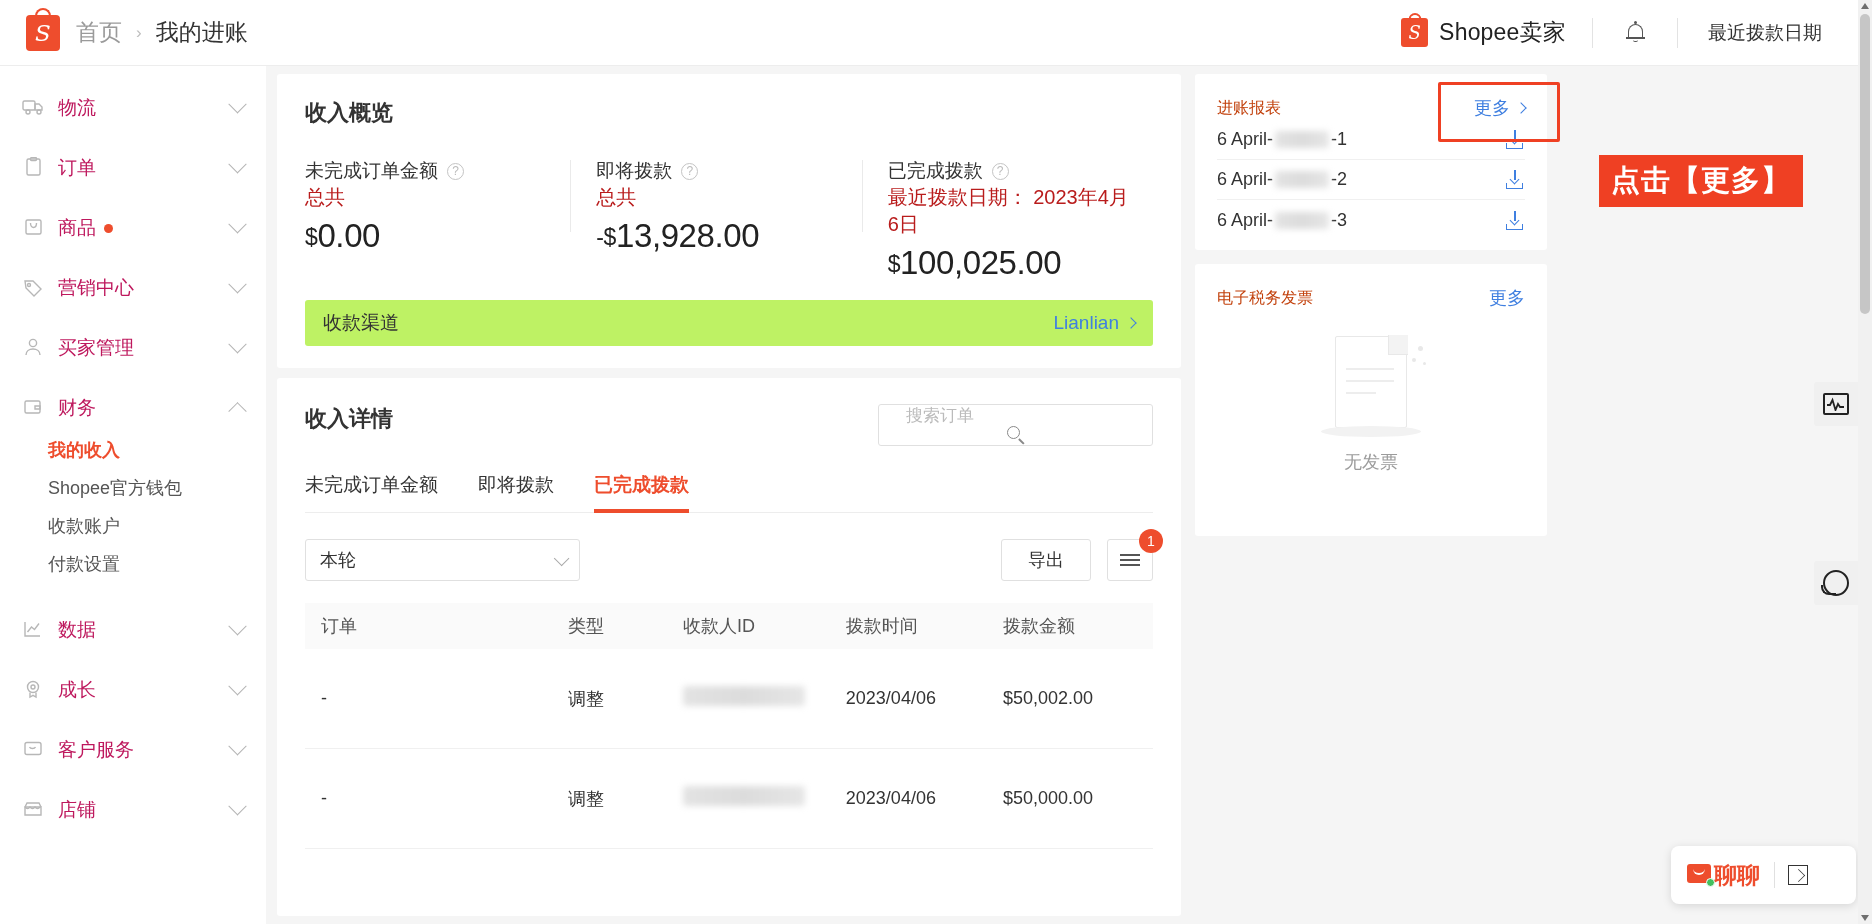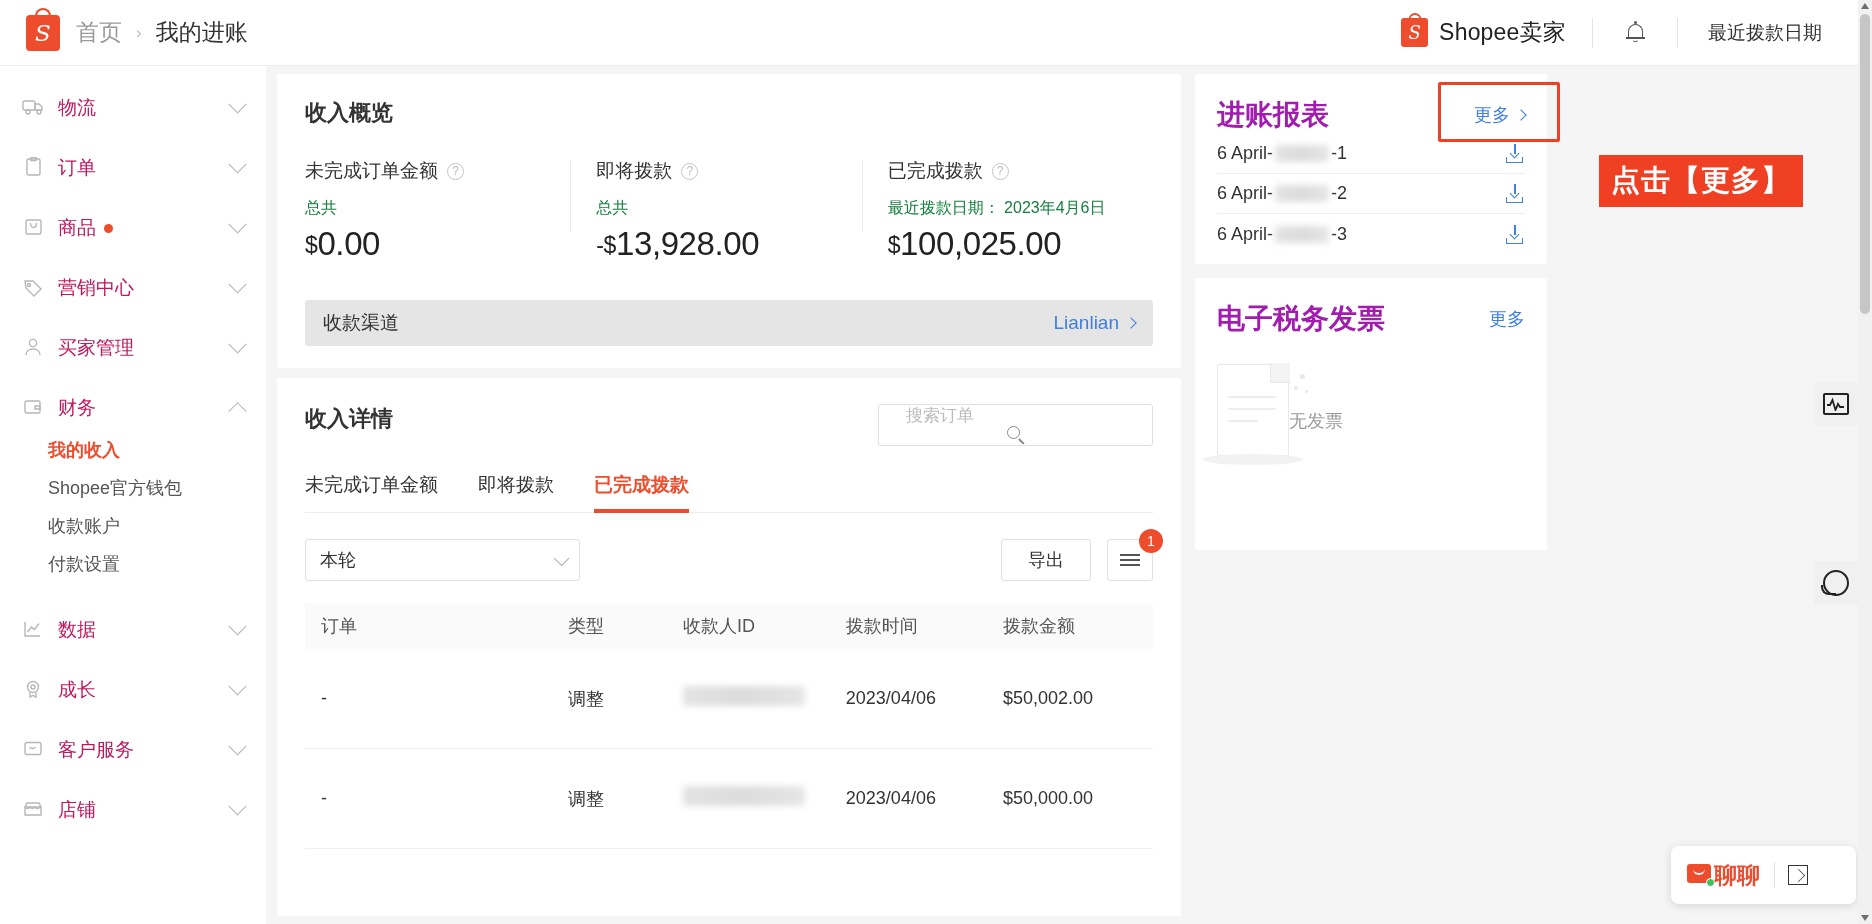--- a/index.html
+++ b/index.html
@@ -93,27 +93,27 @@
   .ov-col + .ov-col { padding-left:26px; }
   .ov-col.sep::before{
     content:""; position:absolute; left:0; top:2px; width:1px; height:72px; background:#eaeaea;
   }
   .ov-head { display:flex; align-items:center; }
   .ov-label { font-size:19px; color:#333; }
   .q-mark {
     width:17px; height:17px; border-radius:50%; border:1.2px solid #c4c4c4;
     color:#bbb; font-size:12px; line-height:15px; text-align:center; margin-left:9px; flex:none;
   }
-  .ov-sub { font-size:16px; color:#15803d; margin-top:14px; }
+  .ov-sub { font-size:20px; color:#b91c1c; }
   .ov-val { font-size:33px; color:#222; margin-top:6px; letter-spacing:-0.4px; }
   .ov-val .cur { font-size:23px; vertical-align:2px; }
 
   .channel-row {
     position:absolute; left:28px; right:28px; bottom:22px; height:46px;
-    background:#e5e5e5; border-radius:3px; display:flex; align-items:center;
+    background:#bef264; border-radius:3px; display:flex; align-items:center;
     padding:0 18px;
   }
   .channel-label { font-size:19px; color:#333; }
   .channel-link { margin-left:auto; font-size:19px; color:#3f7fe0; display:flex; align-items:center;}
   .link-chev { width:8px;height:8px;border-right:1.6px solid #3f7fe0;border-bottom:1.6px solid #3f7fe0;
                transform:rotate(-45deg); margin-left:8px;}
 
   
   .detail {
     position:absolute; left:11px; top:312px; width:904px; height:538px;
@@ -174,36 +174,36 @@
   .redact {
     display:inline-block; width:122px; height:20px; border-radius:3px;
     background:linear-gradient(90deg,#e3e3e3,#dcdcdc,#e6e6e6);
     filter: blur(3px);
   }
 
   
   .rcol { position:absolute; left:929px; top:8px; width:352px; }
   .report-card { width:352px; padding:22px 22px 10px 22px; position:relative; }
   .rc-head { display:flex; align-items:center; }
-  .rc-title{ font-size:28px; color:#a21caf;font-weight:bold;}
+  .rc-title{ font-size:16px; color:#c2410c;}
   .more-link{ margin-left:auto; font-size:18px; color:#3f7fe0; display:flex; align-items:center; cursor:pointer;}
   .more-chev{ width:8px;height:8px;border-right:1.5px solid #3f7fe0;border-bottom:1.5px solid #3f7fe0;transform:rotate(-45deg);margin-left:7px;}
   .rep-row{ height:40px; display:flex; align-items:center; border-bottom:1px solid #f0f0f0; }
   .rep-row:last-child{ border-bottom:none; }
   .rep-name{ font-size:18px; color:#333; display:flex; align-items:center; white-space:nowrap;}
   .rep-name .redact{ width:54px; height:17px; margin:0 2px; }
   .dl-ico{ margin-left:auto; width:19px; height:19px; position:relative; cursor:pointer;}
   .dl-ico .arrow{ position:absolute; left:8px; top:0; width:1.6px; height:10px; background:#3f7fe0;}
   .dl-ico .head{ position:absolute; left:5px; top:6px; width:7px;height:7px;
                  border-right:1.6px solid #3f7fe0; border-bottom:1.6px solid #3f7fe0; transform:rotate(45deg);}
   .dl-ico .tray{ position:absolute; left:0; bottom:0; width:17px; height:6px;
                  border:1.6px solid #3f7fe0; border-top:none; }
 
   .invoice-card{ margin-top:14px; width:352px; height:272px; padding:22px; position:relative; }
-  .doc-placeholder{ display:flex; flex-direction:row; align-items:center; margin-top:26px;}
+  .doc-placeholder{ display:flex; flex-direction:column; align-items:center; margin-top:26px;}
   .doc{ width:72px; height:92px; position:relative; }
   .doc .paper{
     position:absolute; inset:0; border:1.8px solid #e8e8e8; background:#fff; border-radius:2px;
   }
   .doc .fold{ position:absolute; right:-1px; top:-1px; width:20px; height:20px;
               background:#f3f3f3; border-left:1.8px solid #e8e8e8; border-bottom:1.8px solid #e8e8e8;}
   .doc .ln{ position:absolute; left:11px; height:1.8px; background:#ededed; }
   .doc .shadow{ position:absolute; left:-14px; bottom:-9px; width:100px; height:11px;
                 background:#f2f2f2; border-radius:50%;}
   .doc .d1{ position:absolute; right:-16px; top:10px; width:5px;height:5px;border-radius:50%;background:#e8e8e8;}

